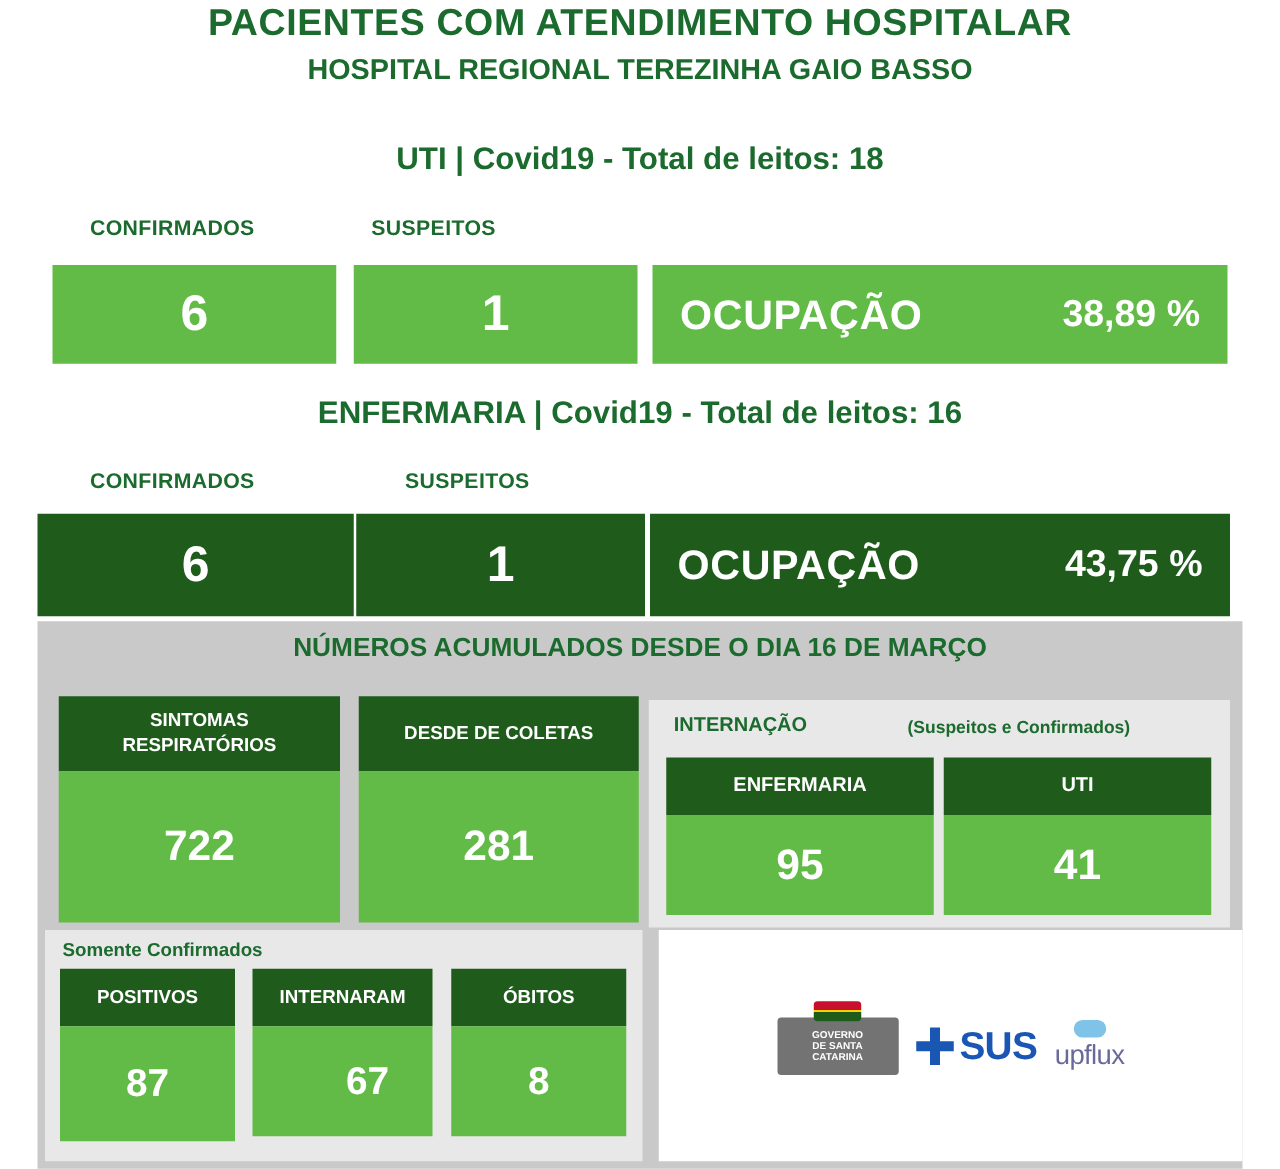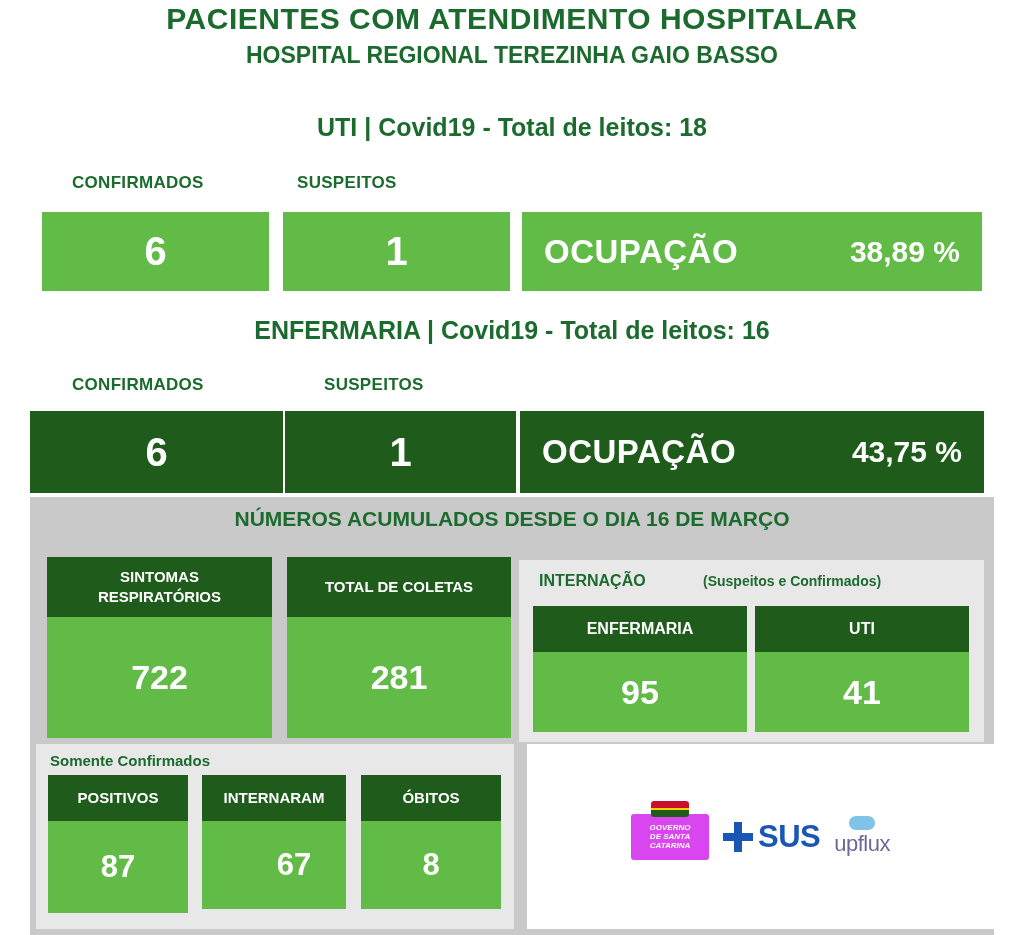--- a/index.html
+++ b/index.html
@@ -86,21 +86,21 @@
   }
 
   .intern-box{
     position:absolute;left:519px;top:560px;width:465px;height:182px;
     background:#e8e8e8;box-sizing:border-box;
   }
   .intern-title{
     position:absolute;left:20px;top:12px;font-size:16px;font-weight:bold;color:#1c6b2e;
   }
   .intern-sub{
-    position:absolute;left:184px;top:13px;font-size:14px;font-weight:bold;color:#1c6b2e;
+    position:absolute;left:207px;top:13px;font-size:14px;font-weight:bold;color:#1c6b2e;
   }
 
   .conf-box{
     position:absolute;left:36px;top:744px;width:478px;height:185px;
     background:#e8e8e8;box-sizing:border-box;
   }
   .conf-title{
     position:absolute;left:14px;top:8px;font-size:15px;font-weight:bold;color:#1c6b2e;
   }
 
@@ -110,24 +110,24 @@
     background:#ffffff;
     display:flex;align-items:center;justify-content:center;gap:14px;
   }
   .hosp-logo{text-align:right;line-height:1.15;}
   .hosp-logo .l1{font-size:17px;color:#555;}
   .hosp-logo .l2{font-size:17px;color:#555;}
   .hosp-logo .l3{font-size:10px;color:#777;letter-spacing:.5px;}
   .hosp-logo .l3 b{color:#1c6b2e;font-size:12px;}
 
   .sc-logo{
-    width:78px;height:46px;background:#d946ef;color:#fff;
+    width:97px;height:46px;background:#737373;color:#fff;
     display:flex;flex-direction:column;align-items:center;justify-content:center;
     font-size:8px;font-weight:bold;line-height:1.15;text-align:center;
-    border-radius:3px;position:relative;font-style:italic;
+    border-radius:3px;position:relative;
   }
   .sc-flag{
     position:absolute;top:-13px;left:50%;transform:translateX(-50%);
     width:38px;height:16px;
     background:linear-gradient(#c8102e 0 45%, #ffd100 45% 55%, #1f5c1c 55% 100%);
     border-radius:3px;
   }
   .sus{display:flex;align-items:center;gap:5px;}
   .sus-cross{
     width:30px;height:30px;position:relative;
@@ -188,21 +188,21 @@
   <div class="card" style="left:47px;top:557px;width:225px;height:152px;">
     <div class="head" style="height:60px;">
       <span>SINTOMAS</span>
       <span>RESPIRATÓRIOS</span>
     </div>
     <div class="body" style="height:121px;">722</div>
   </div>
 
   <div class="card" style="left:287px;top:557px;width:224px;height:181px;">
     <div class="head" style="height:60px;">
-      <span>TOTAL DE COLETAS</span>
+      <span>DESDE DE COLETAS</span>
     </div>
     <div class="body" style="height:121px;">281</div>
   </div>
 
   <div class="intern-box">
     <div class="intern-title">INTERNAÇÃO</div>
     <div class="intern-sub">(Suspeitos e Confirmados)</div>
   </div>
 
   <div class="card" style="left:533px;top:606px;width:214px;height:126px;">

